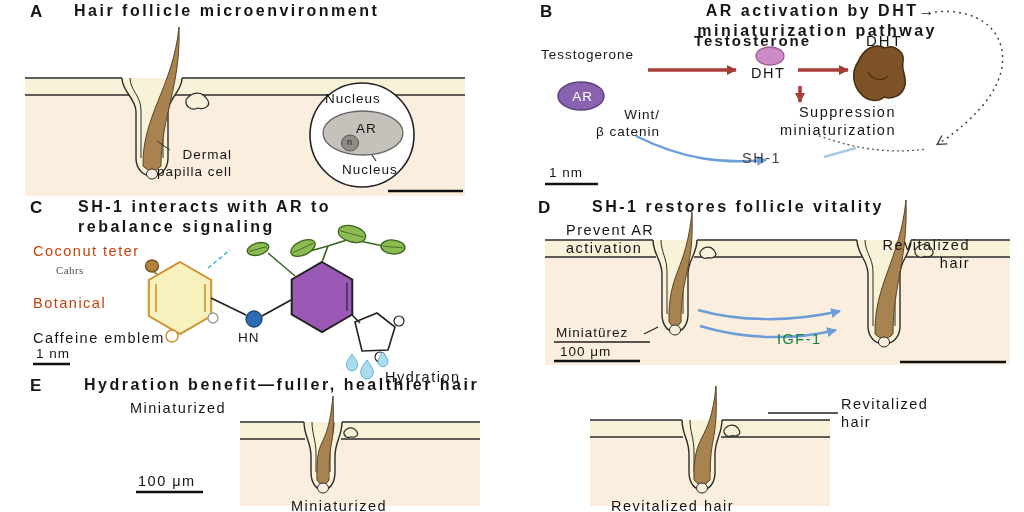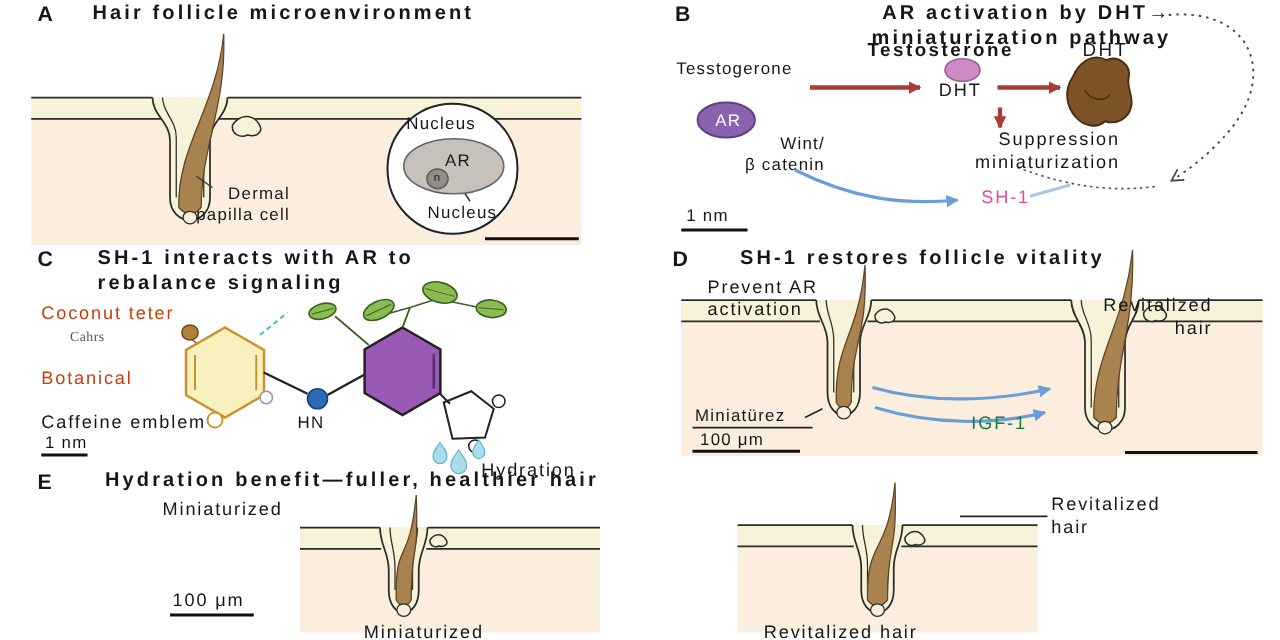--- a/index.html
+++ b/index.html
@@ -162,21 +162,21 @@
 miniaturization pathway</div>
   <div class="t" style="left:541px;top:47px">Tesstogerone</div>
   <div class="t ctr" style="left:569px;top:89px;width:24px;color:#fff">AR</div>
   <div class="t" style="left:694px;top:32px;font-size:15px;letter-spacing:2px;font-weight:600">Testosterone</div>
   <div class="t md" style="left:751px;top:64px">DHT</div>
   <div class="t" style="left:866px;top:32px;font-size:15px;letter-spacing:2px">DHT</div>
   <div class="t md ctr" style="left:706px;top:103px;width:190px">Suppression
 miniaturization</div>
   <div class="t ctr" style="left:574px;top:107px;width:86px">Wint/
 β catenin</div>
-  <div class="t md" style="left:785px;top:149px;color:#ec4899">SH-1</div>
+  <div class="t md" style="left:742px;top:149px;color:#404040">SH-1</div>
   <div class="t" style="left:549px;top:165px">1 nm</div>
 
   <div class="t pl" style="left:30px;top:197px">C</div>
   <div class="t title" style="left:78px;top:197px">SH-1 interacts with AR to
 rebalance signaling</div>
   <div class="t md" style="left:33px;top:242px;color:#c2410c">Coconut teter</div>
   <div class="t sm" style="left:56px;top:264px">Cahrs</div>
   <div class="t md" style="left:33px;top:294px;color:#c2410c">Botanical</div>
   <div class="t md" style="left:33px;top:329px">Caffeine emblem</div>
   <div class="t" style="left:238px;top:330px">HN</div>

